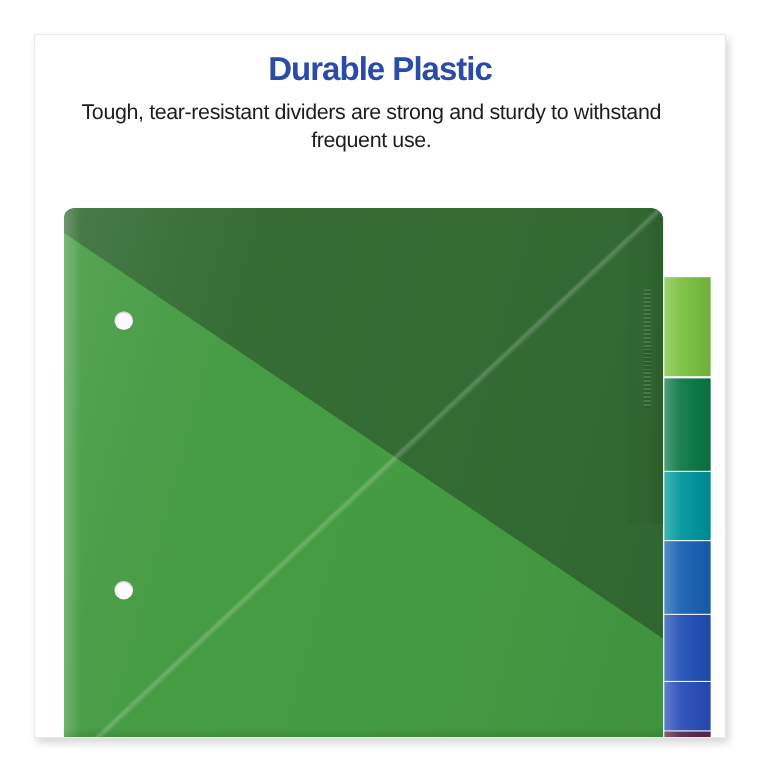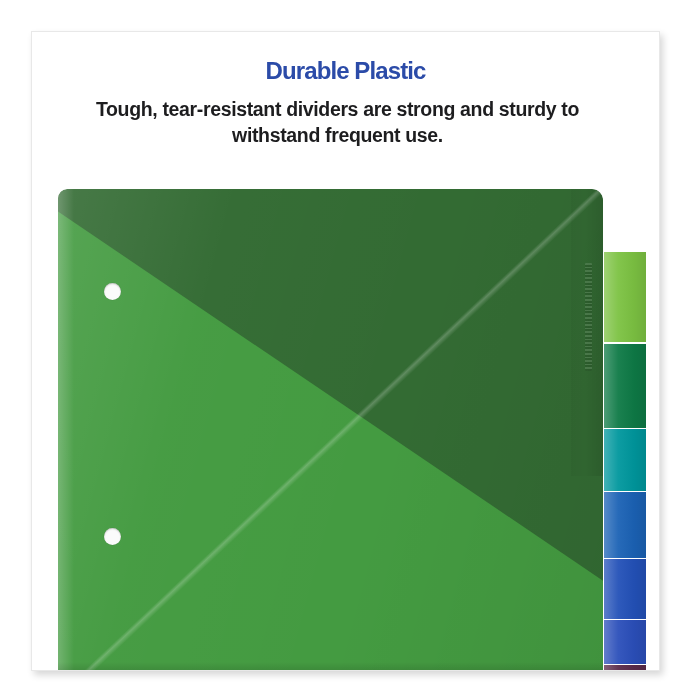--- a/index.html
+++ b/index.html
@@ -37,33 +37,33 @@
   
   .copy-block {
     position: absolute;
     left: 0;
     top: 14px;
     width: 627px;
     text-align: center;
     z-index: 6;
   }
   .headline {
-    margin: 12px;
+    margin: 1px;
     font-family: "Liberation Sans", sans-serif;
-    font-size: 24px;
+    font-size: 30px;
     font-weight: bold;
     letter-spacing: -0.9px;
     color: #2b4ba8;
     line-height: 1.12;
   }
   .subhead {
     margin: 9px 16px 0 0;
     font-family: "Liberation Sans", sans-serif;
     font-size: 19.5px;
-    font-weight: bold;
+    font-weight: normal;
     color: #1d1d1f;
     line-height: 1.33;
     letter-spacing: -0.35px;
     padding: 0 22px;
   }
 
   
   .tab-stack {
     position: absolute;
     left: 572px;

